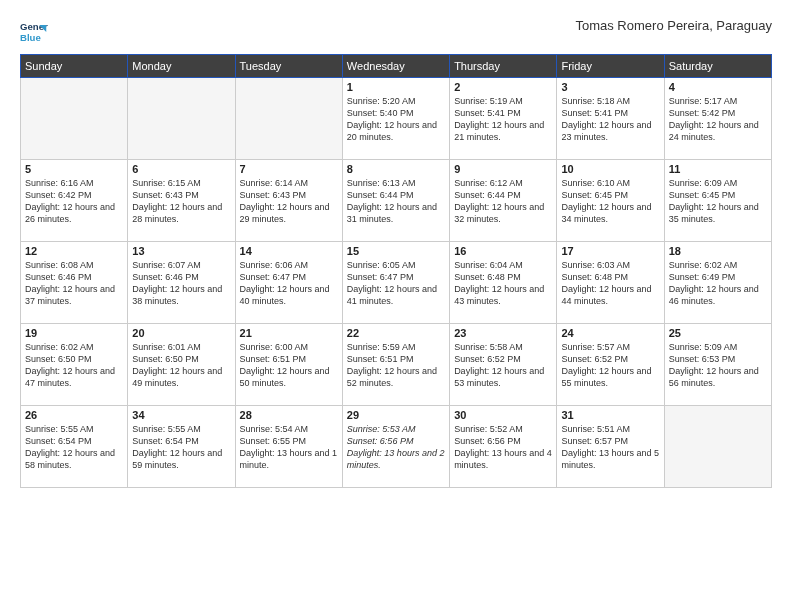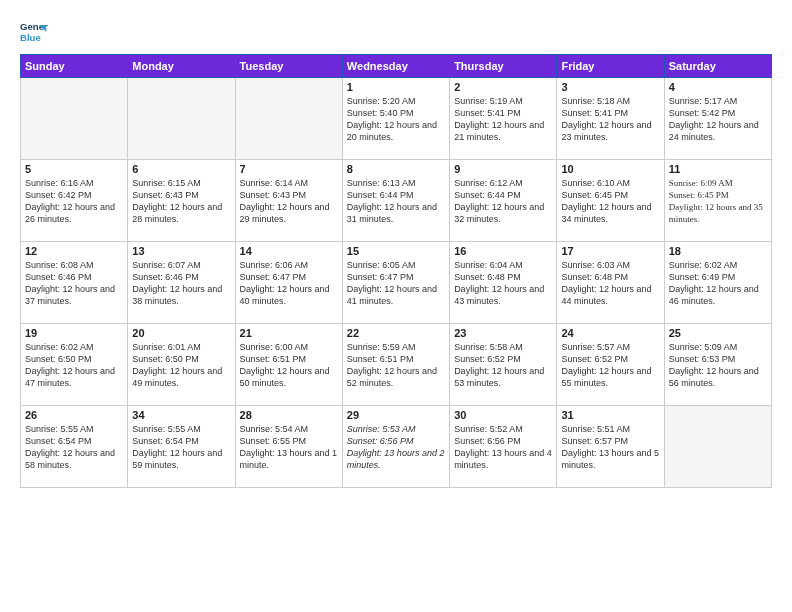--- a/index.html
+++ b/index.html
@@ -42,24 +42,24 @@
     .subtitle {
       font-size: 13px;
       color: #333;
     }
     .calendar {
       width: 100%;
       border-collapse: collapse;
       border: 1px solid #ccc;
     }
     .calendar th {
-      background: #6d28d9;
+      background: #404040;
       color: #fff;
       font-size: 11px;
-      font-weight: bold;
+      font-weight: normal;
       padding: 5px 4px;
       text-align: left;
       border: 1px solid #2255bb;
     }
     .calendar td {
       width: calc(100% / 7);
       vertical-align: top;
       padding: 3px 4px;
       border: 1px solid #ccc;
       height: 82px;
@@ -88,20 +88,21 @@
 <div class="page">
   <div class="header-area">
     <div class="logo">
       <svg class="logo-icon" viewBox="0 0 32 32">
         <text x="0" y="14" font-size="11" font-weight="bold" fill="#1a3a5c">General</text>
         <text x="0" y="26" font-size="11" font-weight="bold" fill="#3399cc">Blue</text>
         <polygon points="22,8 30,8 30,16" fill="#3399cc"></polygon>
       </svg>
     </div>
     <div class="title-area">
+      <div class="subtitle">Tomas Romero Pereira, Paraguay</div>
     </div>
   </div>
 
   <table class="calendar">
     <thead>
       <tr>
         <th>Sunday</th>
         <th>Monday</th>
         <th>Tuesday</th>
         <th>Wednesday</th>
@@ -172,21 +173,21 @@
 Daylight: 12 hours and 32 minutes.</div>
           </td>
           <td>
             <div class="day-number">10</div>
             <div class="day-info" style="white-space: pre-line;">Sunrise: 6:10 AM
 Sunset: 6:45 PM
 Daylight: 12 hours and 34 minutes.</div>
           </td>
           <td>
             <div class="day-number">11</div>
-            <div class="day-info" style="white-space: pre-line; font-family: Liberation Serif, serif;">Sunrise: 6:09 AM
+            <div class="day-info" style="white-space: pre-line;">Sunrise: 6:09 AM
 Sunset: 6:45 PM
 Daylight: 12 hours and 35 minutes.</div>
           </td>
         </tr>
         <tr>
           <td>
             <div class="day-number">12</div>
             <div class="day-info" style="white-space: pre-line;">Sunrise: 6:08 AM
 Sunset: 6:46 PM
 Daylight: 12 hours and 37 minutes.</div>

